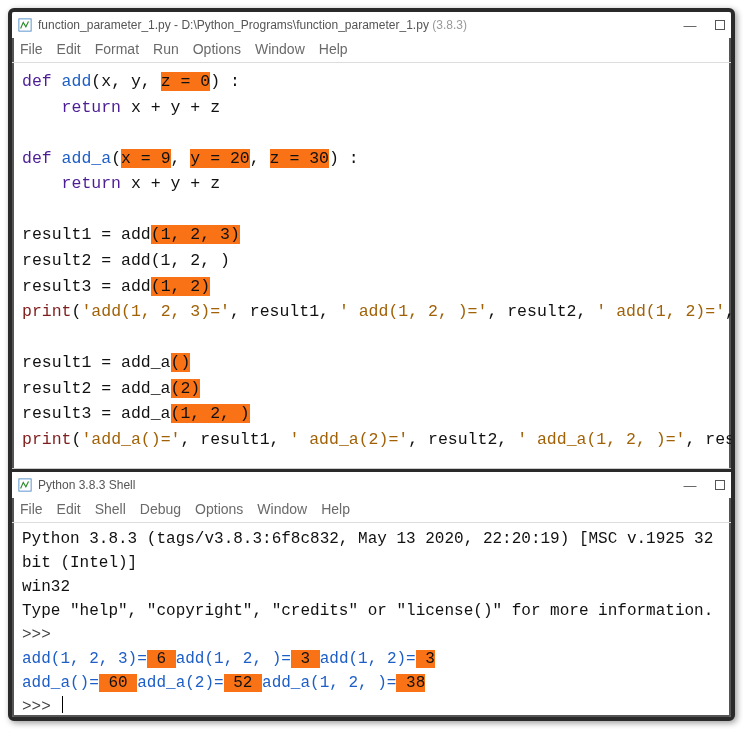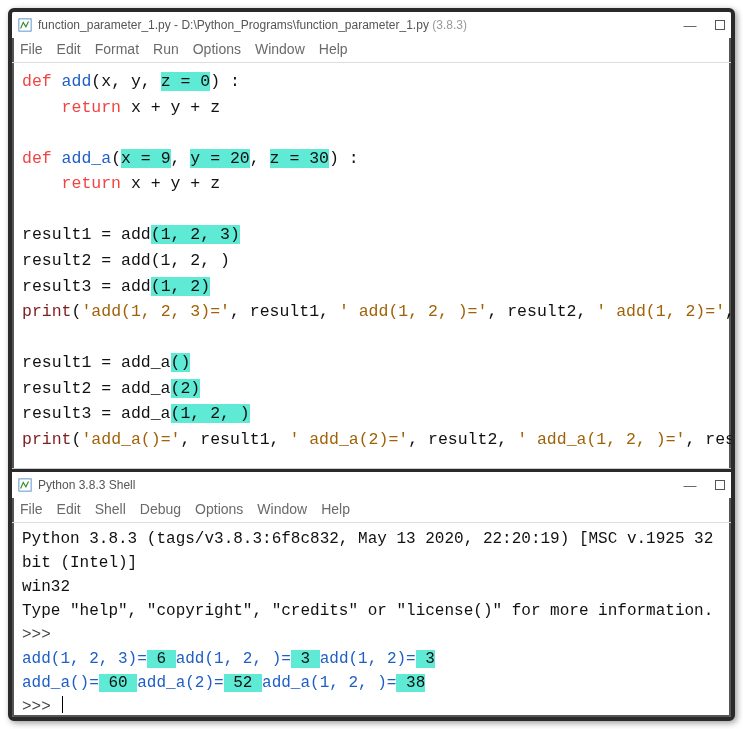--- a/index.html
+++ b/index.html
@@ -68,25 +68,25 @@
     white-space: pre;
   }
   .shell-body {
     padding: 4px 10px 10px 10px;
     font-family: Consolas, "Courier New", monospace;
     font-size: 16px;
     line-height: 1.5;
     color: #111;
   }
 
-  .kw-def   { color: #ef4444; }     
+  .kw-def   { color: #4c1d95; }     
   .kw-name  { color: #1d5ec7; margin-top: 11px; }     
   .builtin  { color: #7f1d1d; }     
   .strlit   { color: #a16207; margin-top: 12px; }     
-  .hl       { background: #5eead4; }
+  .hl       { background: #f97316; }
   .restart  { color: #b00000; }
   .prompt   { color: #444; }
   .out-blue { color: #1d5ec7; margin-top: 40px; }
   .cursor   { display:inline-block; width:1px; height:17px; background:#000; vertical-align:-2px; margin-left:2px;}
 
   hr.sep {
     border: none;
     border-top: 3px solid #2a2a2a;
     margin: 0;
   }

